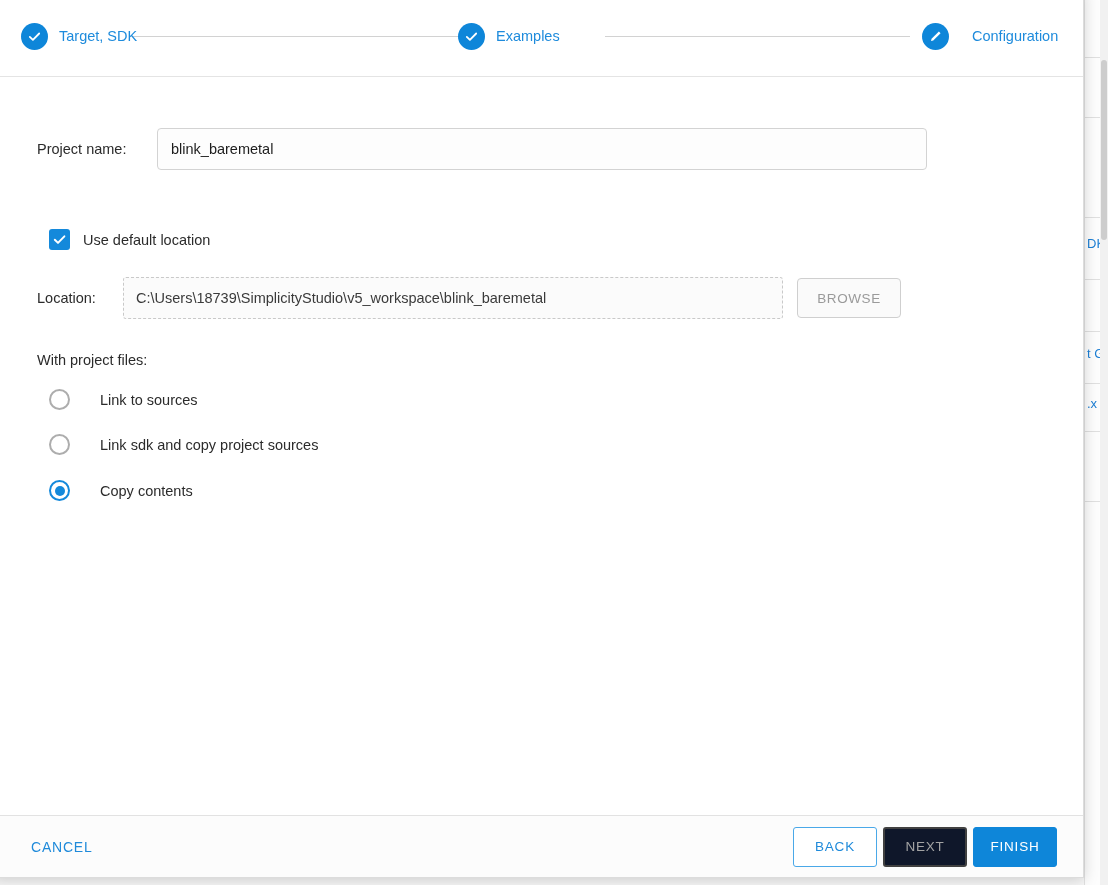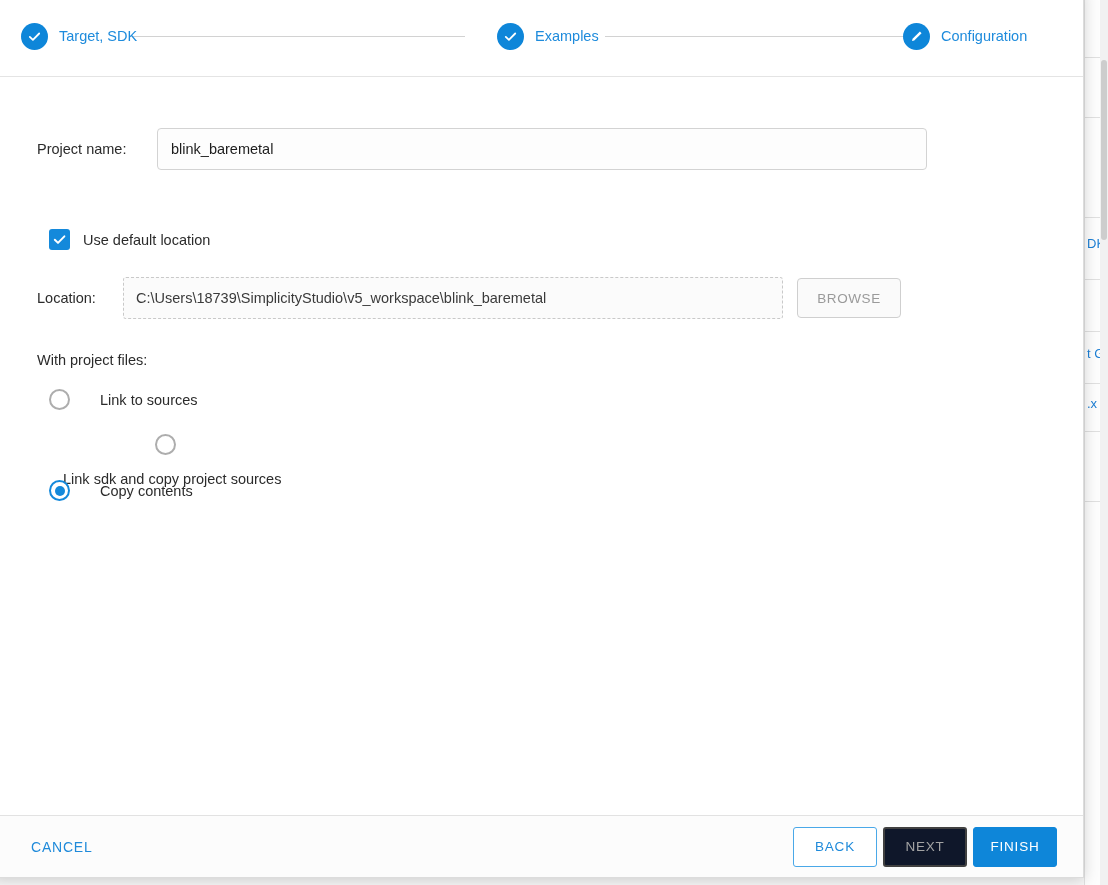--- a/index.html
+++ b/index.html
@@ -94,22 +94,22 @@
     font-size: 14.5px;
     white-space: nowrap;
   }
   .step-line {
     position: absolute;
     top: 45px;
     height: 1px;
     background: #d2d2d2;
   }
   #step-target   { left: 28px; }
-  #step-examples { left: 504px; text-align: right; }
-  #step-config   { left: 910px; }
+  #step-examples { left: 465px; text-align: right; }
+  #step-config   { left: 929px; gap: 12px; }
   #line-1 { left: 140px; width: 332px; }
   #line-2 { left: 612px; width: 305px; }
 
   
   #dialog-body {
     flex: 1 1 auto;
     position: relative;
     background: #ffffff;
     padding: 0;
   }
@@ -196,21 +196,21 @@
   }
   .radio-row {
     position: absolute;
     left: 56px;
     display: flex;
     align-items: center;
     cursor: pointer;
     gap: 16px;
   }
   #radio-0 { top: 312px; }
-  #radio-1 { top: 357px; flex-direction: column; }
+  #radio-1 { top: 357px; }
   #radio-2 { top: 403px; }
   .radio-outer {
     width: 21px; height: 21px;
     border-radius: 50%;
     border: 2px solid #adadad;
     background: #ffffff;
     flex: 0 0 21px;
     display: flex;
     align-items: center;
     justify-content: center;

